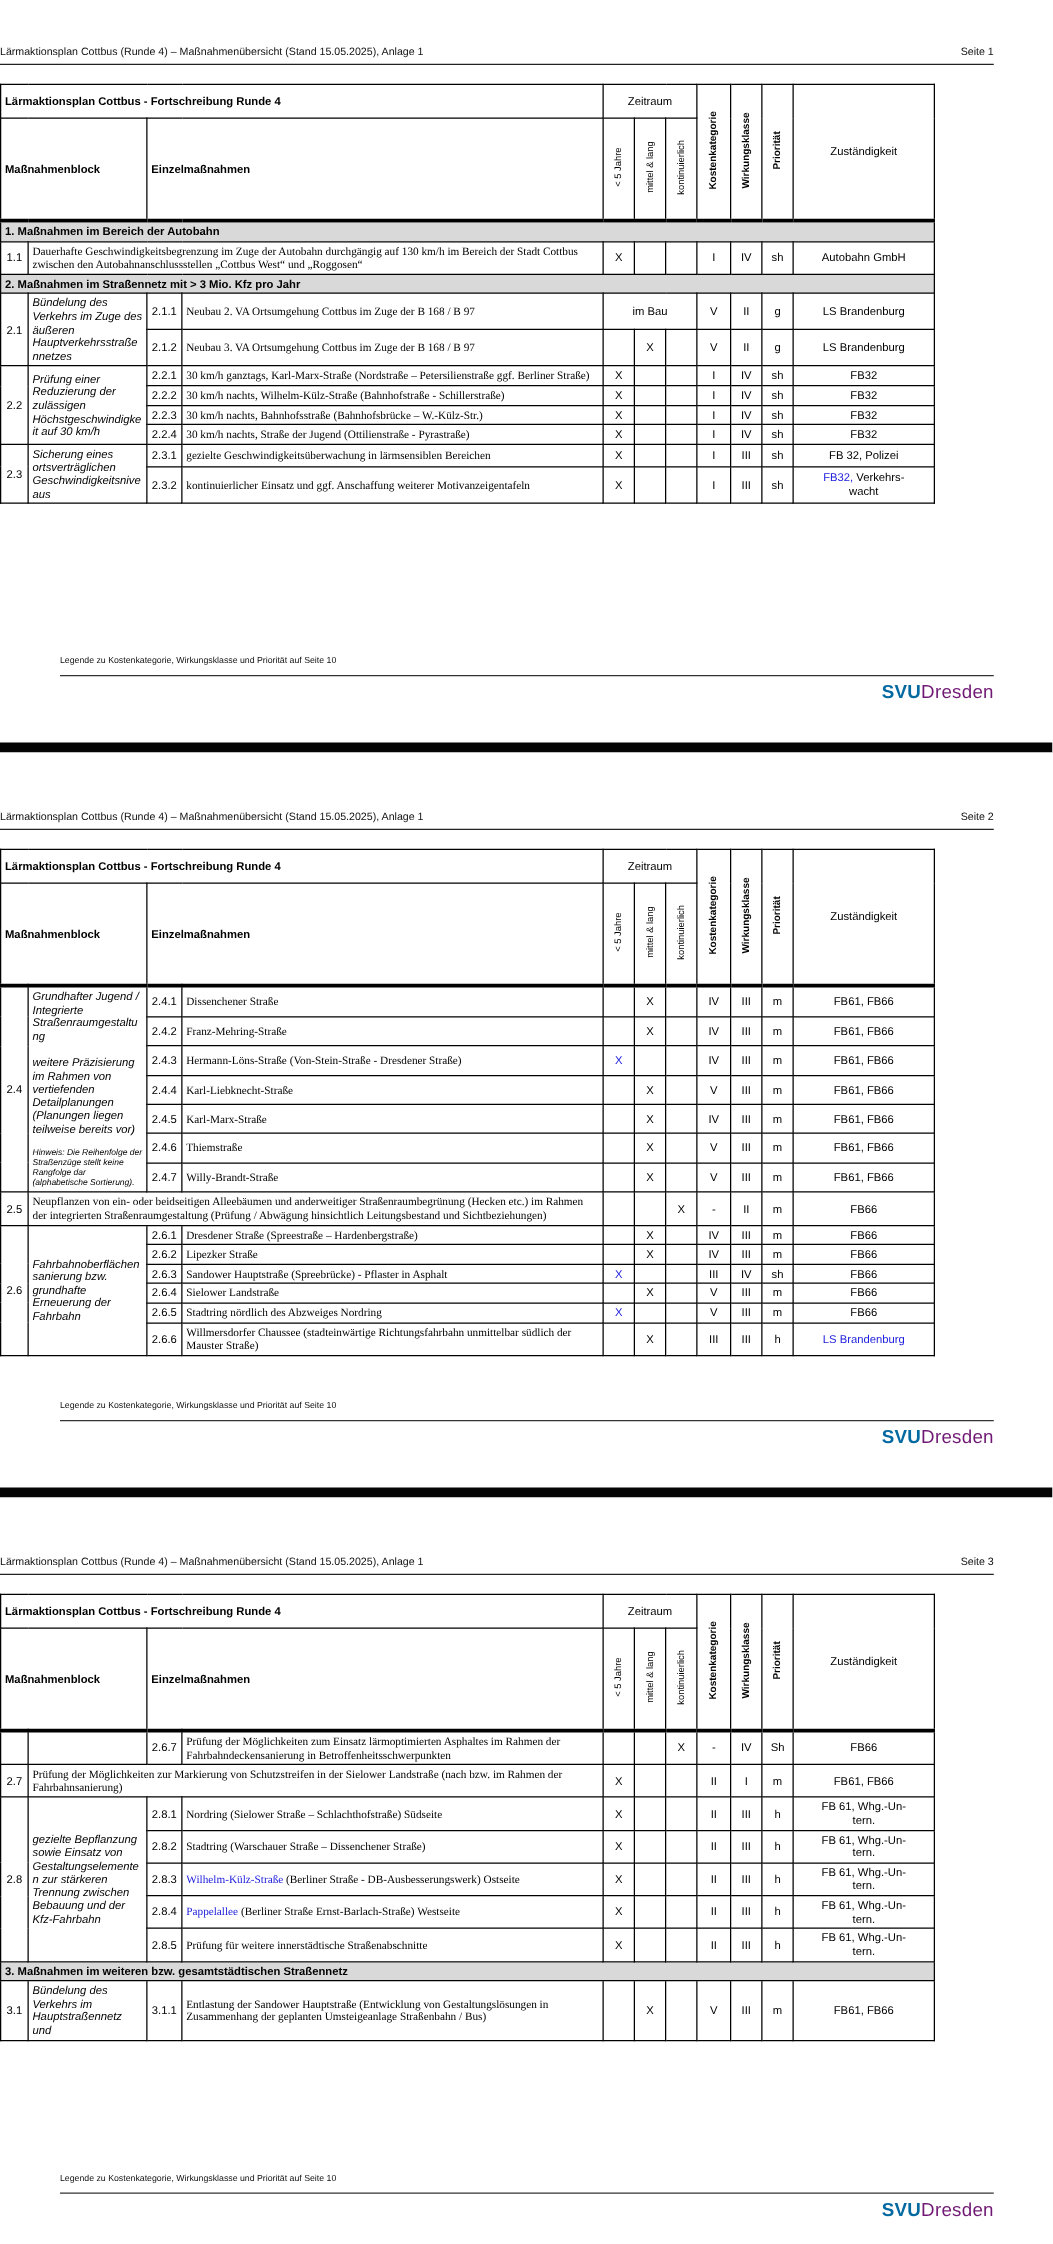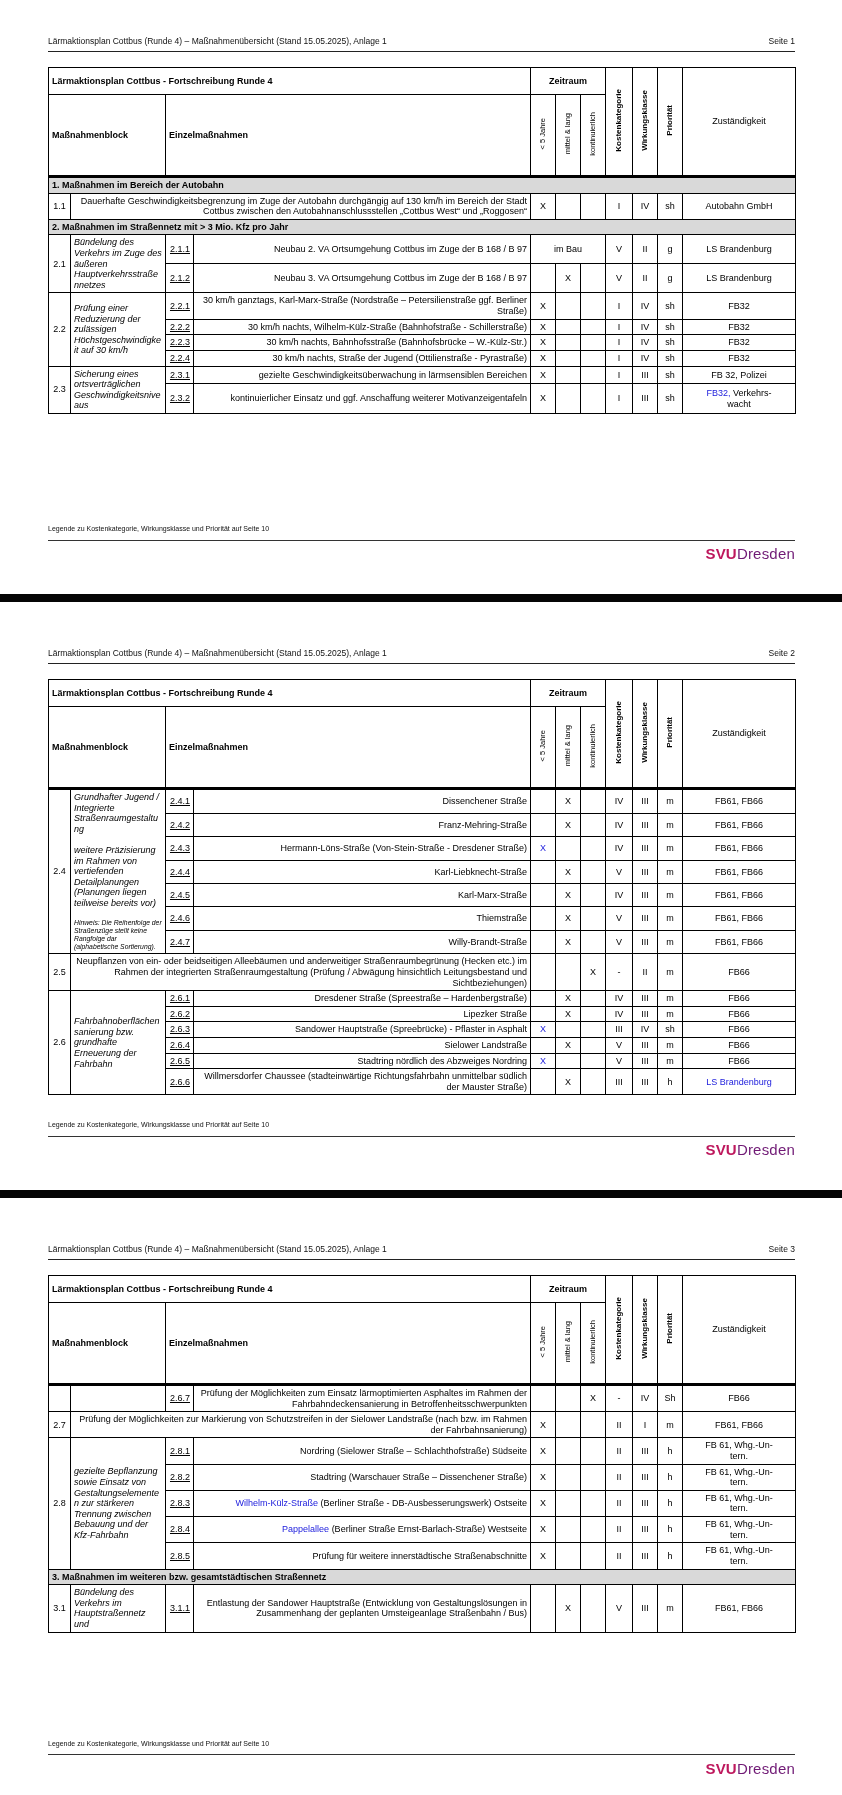--- a/index.html
+++ b/index.html
@@ -8,64 +8,64 @@
     font-family:"Liberation Sans",sans-serif;color:#000;
   }
   .page{position:absolute;left:0;width:842px;overflow:hidden;background:#fff;}
   .page--1{top:0;height:594px;}
   .page--2{top:602px;height:588px;}
   .page--3{top:1198px;height:597px;}
   .divider-bar{position:absolute;left:0;width:842px;height:8px;background:#050505;}
   .bar--1{top:594px;}
   .bar--2{top:1190px;}
 
-  .content{margin-left:48px;margin-right:47px;}
+  .content{margin-right:47px;}
   .phead{display:flex;justify-content:space-between;font-size:8.5px;color:#111;margin-top:36px;}
   .page--2 .phead,.page--3 .phead{margin-top:46px;}
   .phead-rule{border-top:1px solid #222;margin-top:5px;}
 
   table.measures{
     border-collapse:collapse;table-layout:fixed;width:747px;margin-top:15px;
     border:1.5px solid #000;
   }
   table.measures td{
     border:1px solid #000;font-size:9px;line-height:1.18;vertical-align:middle;
     padding:2px 3px;overflow:hidden;word-wrap:break-word;
   }
   tr.trA td{height:22px;}
   tr.trB td{height:76px;}
   .title-cell{font-weight:bold;font-size:10.5px;padding-left:5px;}
-  .zeit{font-weight:bold;text-align:center;font-size:9px;}
+  .zeit{font-weight:normal;text-align:center;font-size:9px;}
   .hblock{font-weight:bold;font-size:9.5px;padding-left:5px;vertical-align:middle;}
   .zust{font-weight:normal;font-size:9px;text-align:center;vertical-align:middle;}
   .rotcell{text-align:center;vertical-align:middle;padding:2px 0;}
   .rotcell--thin{vertical-align:bottom;padding-bottom:5px;}
   .rot{display:inline-block;writing-mode:vertical-rl;transform:rotate(180deg);
        font-size:7.5px;line-height:1;white-space:nowrap;}
   .rotb{font-weight:bold;font-size:8px;}
   .thickb{border-bottom:3px solid #000 !important;}
 
   td.sec-td{background:#d9d9d9;font-weight:bold;font-size:9.5px;padding:4px 5px;}
   td.bnum{text-align:center;vertical-align:top;font-size:9px;padding-top:4px;}
   td.btext{vertical-align:top;font-size:9px;white-space:pre-line;padding:3px 4px;font-style:italic;}
   .bnote{font-size:6.8px;line-height:1.2;margin-top:10px;white-space:normal;}
-  td.inum{text-align:right;vertical-align:top;font-size:9px;padding-top:4px;padding-left:2px;text-decoration:underline;}
-  td.itext{text-align:right;vertical-align:middle;padding:4px 4px;}
+  td.inum{text-align:center;vertical-align:top;font-size:9px;padding-top:4px;padding-left:2px;}
+  td.itext{text-align:left;vertical-align:middle;padding:4px 4px;font-family:Liberation Serif, serif;}
   td.wide{padding:4px 4px;}
   td.c{text-align:center;vertical-align:middle;}
   td.zu{font-size:8.8px;white-space:pre-line;}
   .lnk{color:#2121dd;}
 
   .legend{position:absolute;left:48px;font-size:7px;color:#111;bottom:62px;}
   .frule{position:absolute;left:48px;right:47px;border-top:1px solid #333;bottom:53px;}
   .logo{position:absolute;right:47px;bottom:32px;font-size:15px;letter-spacing:0.2px;}
   .page--3 .legend{bottom:48px;}
   .page--3 .frule{bottom:40px;}
   .page--3 .logo{bottom:18px;}
-  .logo-bold{font-weight:bold;color:#be185d;}
+  .logo-bold{font-weight:bold;color:#0369a1;}
   .logo-light{font-weight:normal;color:#701a75;}
 </style>
 </head>
 <body>
 
 <div class="page page--1">
   <div class="content">
     <div class="phead">
       <span>Lärmaktionsplan Cottbus (Runde 4) – Maßnahmenübersicht (Stand 15.05.2025), Anlage 1</span>
       <span>Seite 1</span>

